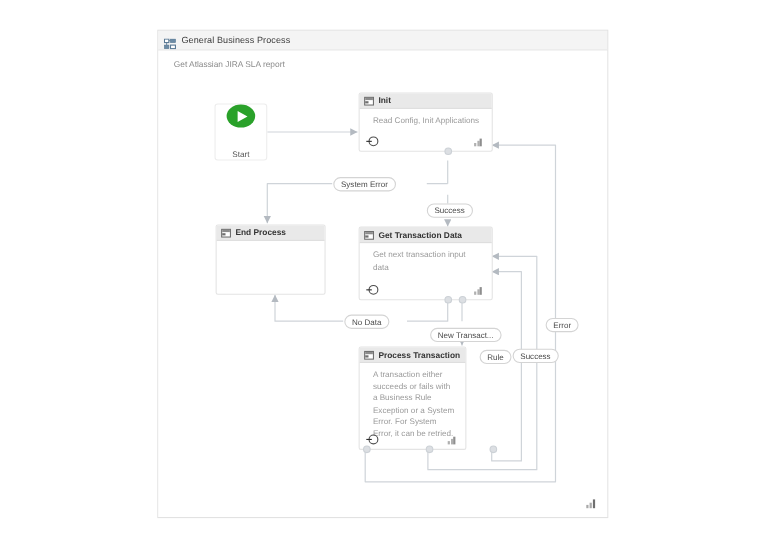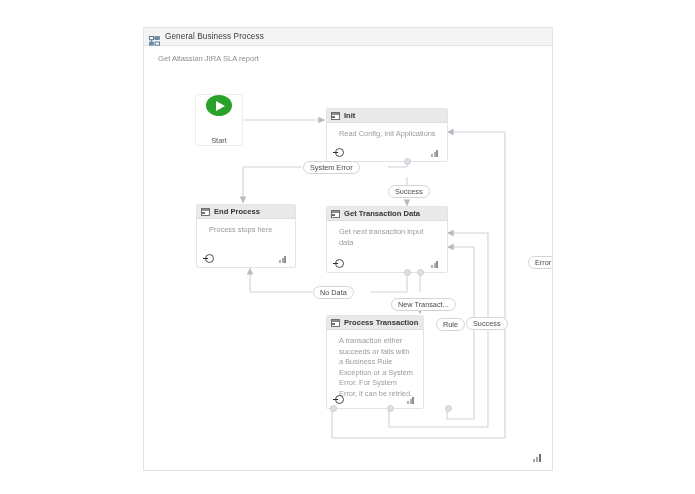--- a/index.html
+++ b/index.html
@@ -345,21 +345,21 @@
         </g>
       </svg>
 
       <div id="start-node">
         <div id="start-play">
           <span class="tri"></span>
         </div>
         <div id="start-label">Start</div>
       </div>
 
-      <div class="state-box" style="left:182px; top:62px; width:122px; height:54px;">
+      <div class="state-box" style="left:182px; top:38px; width:122px; height:54px;">
         <div class="state-header">
           <span class="state-icon">
             <span class="frame"></span>
               <span class="bar"></span>
               <span class="dot"></span>
           </span>
           <span class="state-title">Init</span>
         </div>
         <div class="state-body">
           <div class="state-desc">Read Config, Init Applications</div>
@@ -380,34 +380,20 @@
 
       <div class="state-box" style="left:52px; top:158px; width:100px; height:64px;">
         <div class="state-header">
           <span class="state-icon">
             <span class="frame"></span>
               <span class="bar"></span>
               <span class="dot"></span>
           </span>
           <span class="state-title">End Process</span>
         </div>
-        <div class="state-body">
-          <div class="state-desc">Process stops here</div>
-          <div class="state-footer">
-            <span class="entry-icon">
-              <span class="ring"></span>
-                <span class="stem"></span>
-            </span>
-            <span class="bars-icon">
-                <i></i>
-                <i></i>
-                <i></i>
-              </span>
-          </div>
-        </div>
       </div>
 
       <div class="state-box" style="left:182px; top:160px; width:122px; height:67px;">
         <div class="state-header">
           <span class="state-icon">
             <span class="frame"></span>
               <span class="bar"></span>
               <span class="dot"></span>
           </span>
           <span class="state-title">Get Transaction Data</span>
@@ -459,21 +445,21 @@
       </div>
 
       <div class="pill" style="left:159px; top:115px;">System Error</div>
 
       <div class="pill" style="left:244px; top:139px;">Success</div>
 
       <div class="pill" style="left:169px; top:240px;">No Data</div>
 
       <div class="pill" style="left:247px; top:252px;">New Transact...</div>
 
-      <div class="pill" style="left:352px; top:210px;margin-left:32px;">Error</div>
+      <div class="pill" style="left:352px; top:243px;">Error</div>
 
       <div class="pill" style="left:292px; top:272px;">Rule</div>
 
       <div class="pill" style="left:322px; top:271px;">Success</div>
 
       <div id="canvas-corner-icon">
         <i></i>
           <i></i>
           <i></i>
       </div>

